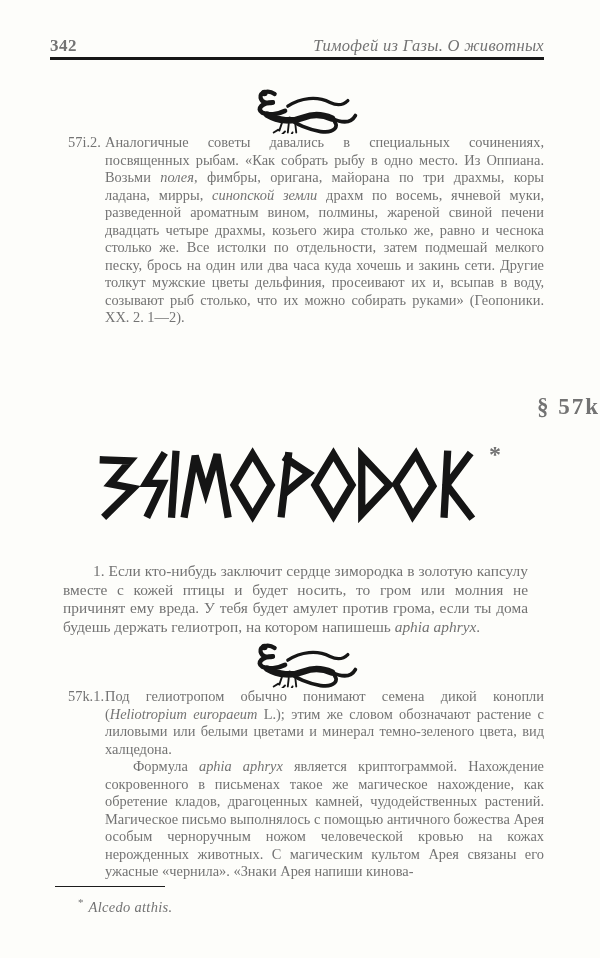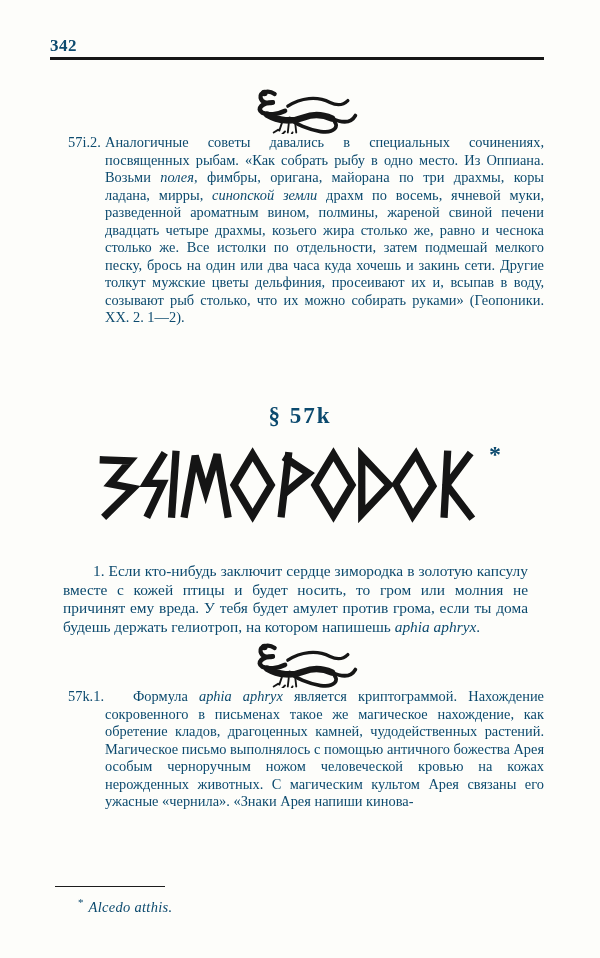--- a/index.html
+++ b/index.html
@@ -2,21 +2,21 @@
 <html lang="ru"><head>
 <meta charset="utf-8">
 <style>
   html,body{margin:0;padding:0;}
   body{background:#e8e6e1;}
   .page{
     position:relative;
     width:600px;height:958px;
     margin:0 auto;
     background:#fdfdfa;
-    color:#0c4a6e;
+    color:#737373;
     font-family:"Liberation Serif","DejaVu Serif",serif;
     box-sizing:border-box;
     overflow:hidden;
   }
   
   .hdr{
     position:absolute;top:36px;left:50px;right:56px;
     display:flex;justify-content:space-between;align-items:baseline;
   }
   .pg-num{font-weight:bold;font-size:17px;letter-spacing:.5px;}
@@ -38,22 +38,22 @@
   }
   .comm-i{top:134px;}
   .comm-k{top:688px;}
   .entry{position:relative;padding-left:37px;}
   .entry .lbl{position:absolute;left:0;top:0;}
   .entry p{margin:0;}
   .entry p.ind{text-indent:28px;}
   
   .sec-head{
     position:absolute;top:394px;left:0;right:0;
-    text-align:center;font-weight:bold;font-size:23px;
-    letter-spacing:2px;margin:9px;
+    text-align:right;font-weight:bold;font-size:23px;
+    letter-spacing:2px;margin:0;
   }
   
   .title-wrap{
     position:absolute;top:446px;left:0;right:0;
     display:flex;justify-content:center;align-items:flex-start;
   }
   .title-wrap svg{width:380px;height:78px;}
   .title-star{
     font-size:24px;font-weight:bold;
     margin-left:10px;margin-top:-4px;line-height:1;
@@ -78,20 +78,21 @@
   .fn i{letter-spacing:.3px;margin-top:13px;}
   i{}
 </style>
 </head>
 <body>
 
 <div class="page">
 
   <div class="hdr">
     <span class="pg-num">342</span>
+    <span class="run-title">Тимофей из Газы. О животных</span>
   </div>
   <hr class="hdr-rule">
 
   <div class="orn orn-top">
     <svg viewBox="0 0 130 52" aria-hidden="true">
       <g fill="none" stroke="#161616" stroke-linecap="round">
         <path d="M38 10 c-7 -5 -16 -2 -15 4 c1 5 8 7 13 5" stroke-width="4.5"></path>
         <circle cx="27" cy="9" r="3.5" fill="#161616" stroke="none"></circle>
         <path d="M36 19 c-11 0 -18 7 -11 11 c6 3 16 2 24 -2" stroke-width="5"></path>
         <path d="M30 32 c12 7 27 8 39 3 c10 -4 21 -3 30 1" stroke-width="7"></path>
@@ -161,20 +162,21 @@
         <path d="M99 36 c13 6 21 4 25 -3" stroke-width="4"></path>
         <path d="M99 36 c10 9 2 16 -12 14 c-13 -2 -27 -8 -33 -14" stroke-width="4"></path>
         <path d="M46 40 l-3 9 M53 42 l-1 9 M60 42 l1 9 M42 48 l-5 3 M49 50 l-4 4 M57 51 l-2 4" stroke-width="2"></path>
       </g>
     </svg>
   </div>
 
   <section class="comm comm-k">
     <div class="entry">
       <span class="lbl">57k.1.</span>
+      <p><span>Под гелиотропом обычно понимают семена дикой конопли (</span><i>Heliotropium europaeum</i><span> L.); этим же словом обозначают растение с лиловыми или белыми цветами и минерал темно-зеленого цвета, вид халцедона.</span></p>
       <p class="ind"><span>Формула </span><i>aphia aphryx</i><span> является криптограммой. Нахождение сокровенного в письменах такое же магическое нахождение, как обретение кладов, драгоценных камней, чудодейственных растений. Магическое письмо выполнялось с помощью античного божества Арея особым черноручным ножом человеческой кровью на кожах нерожденных животных. С магическим культом Арея связаны его ужасные «чернила». «Знаки Арея напиши кинова-</span></p>
     </div>
   </section>
 
   <hr class="fn-rule">
   <div class="fn">
     <span class="mark">*</span><i>Alcedo atthis.</i>
   </div>
 
 </div>

